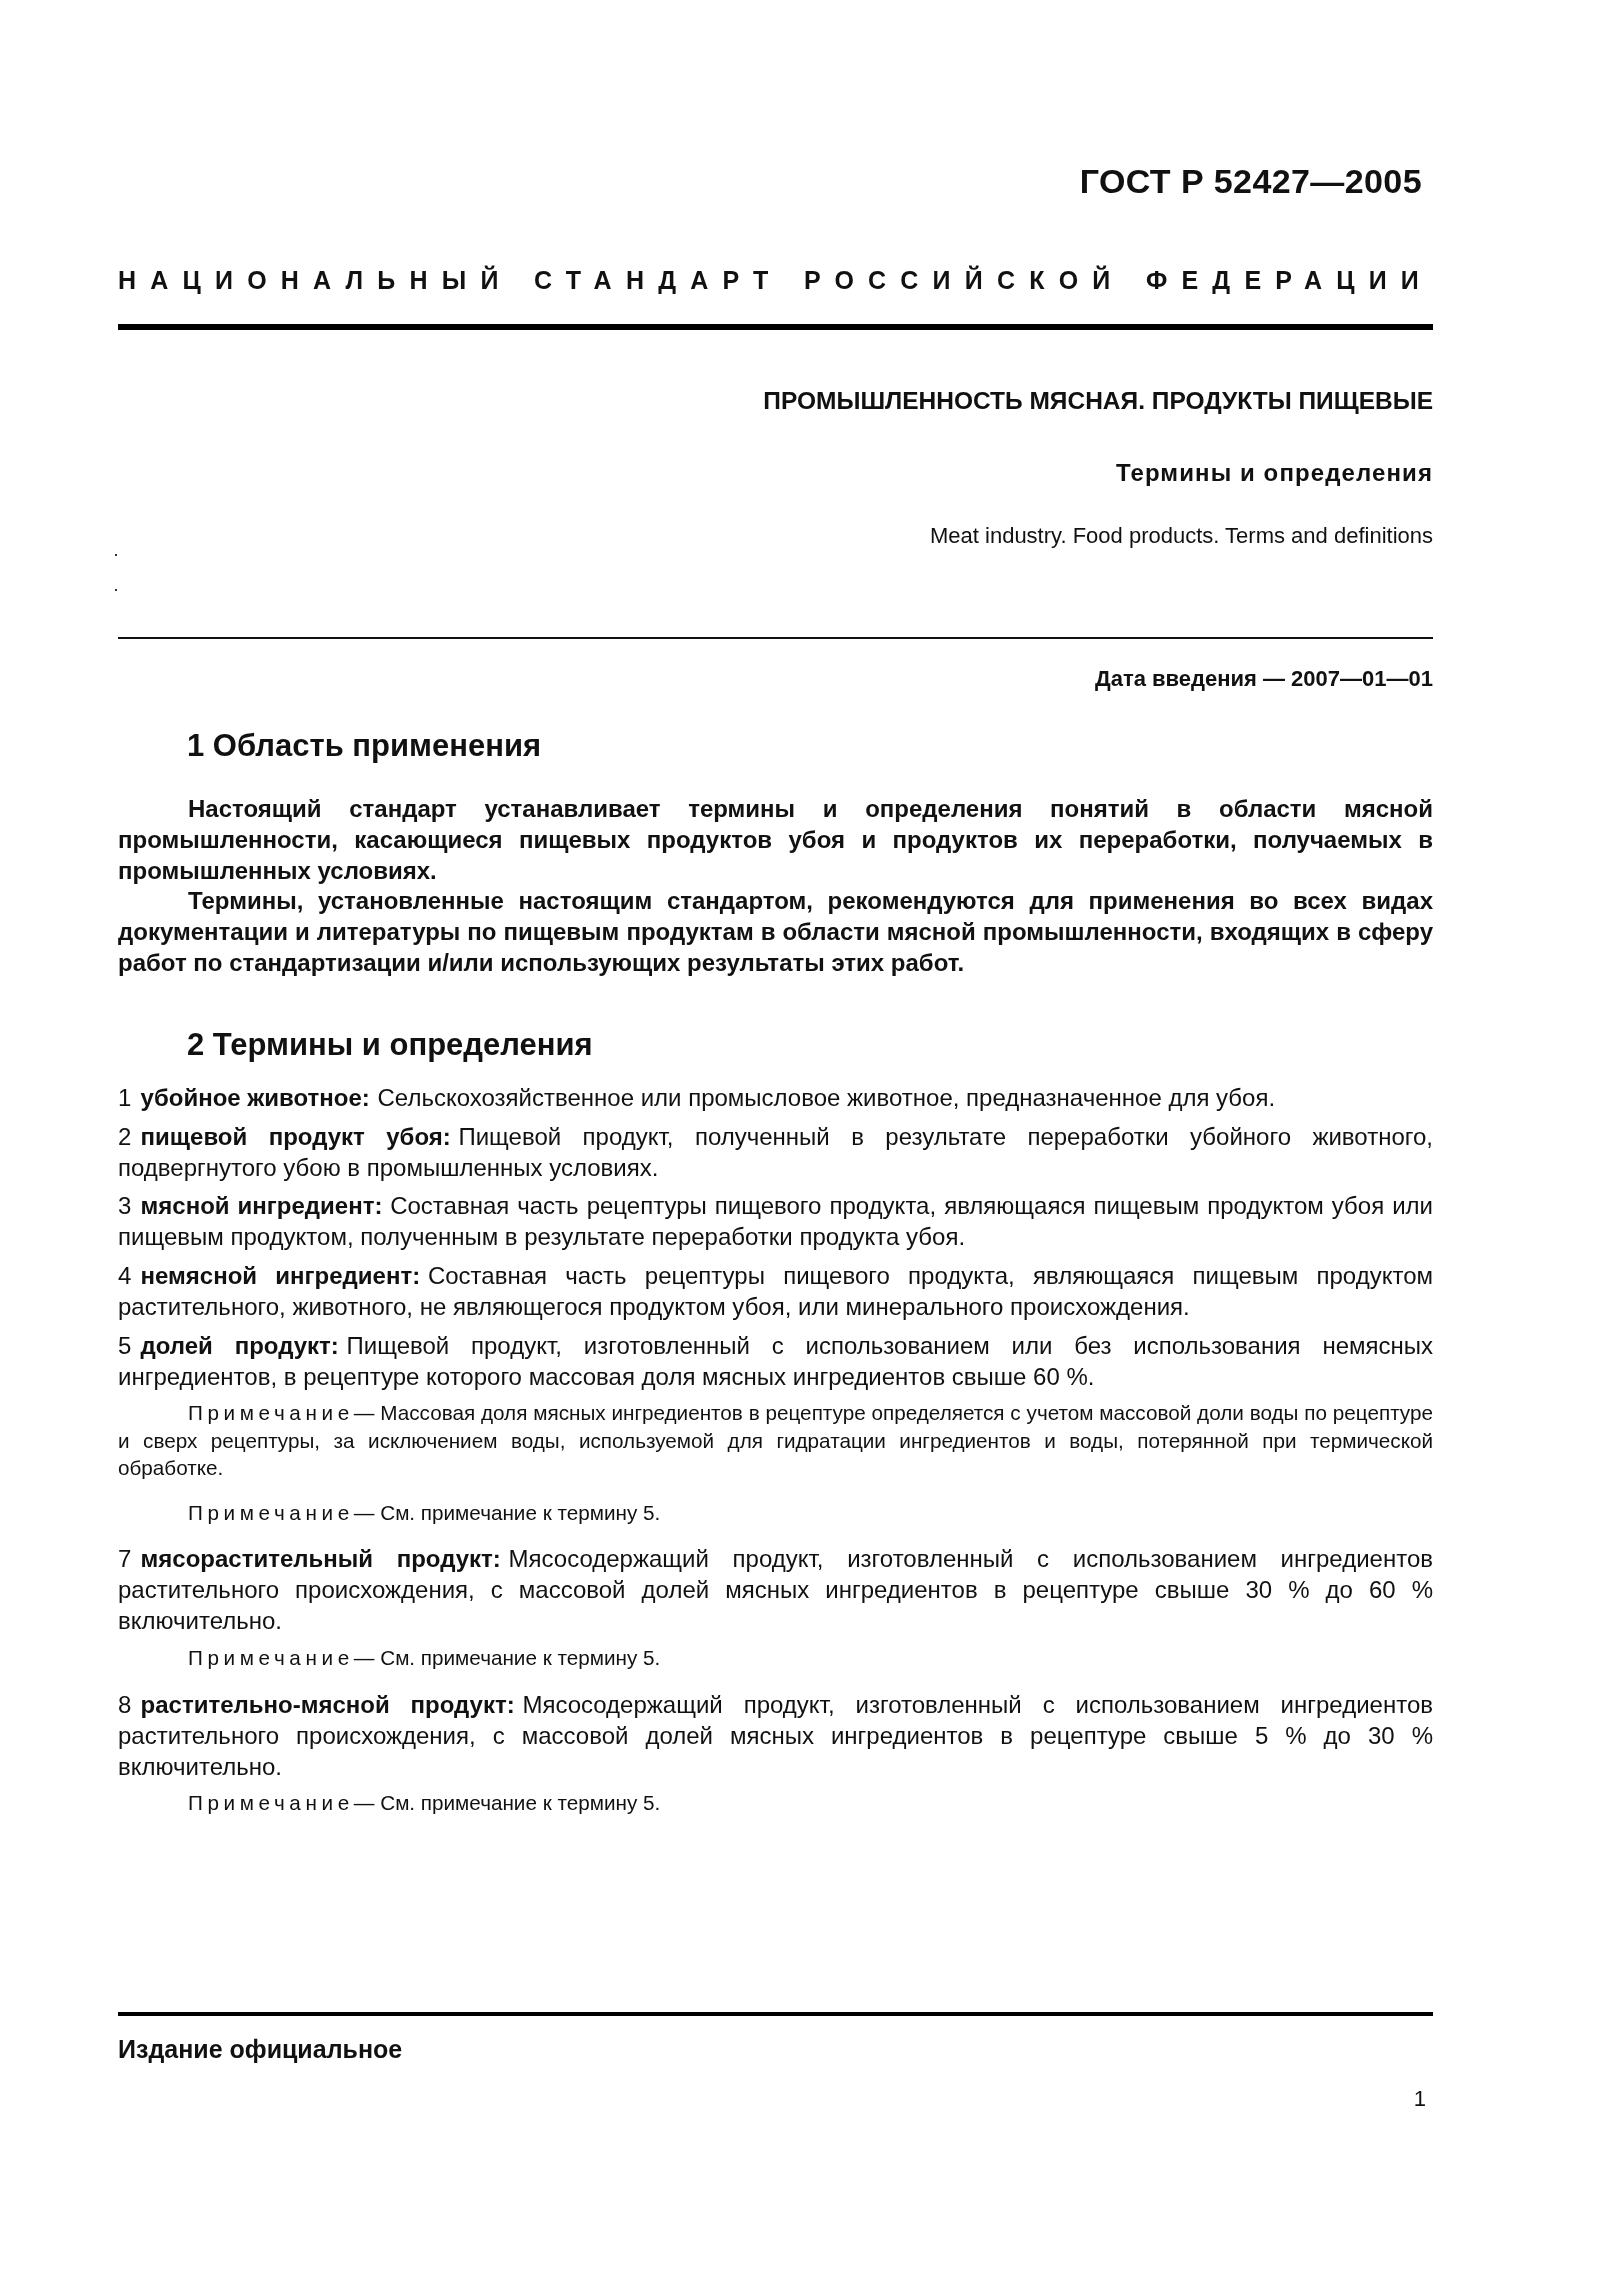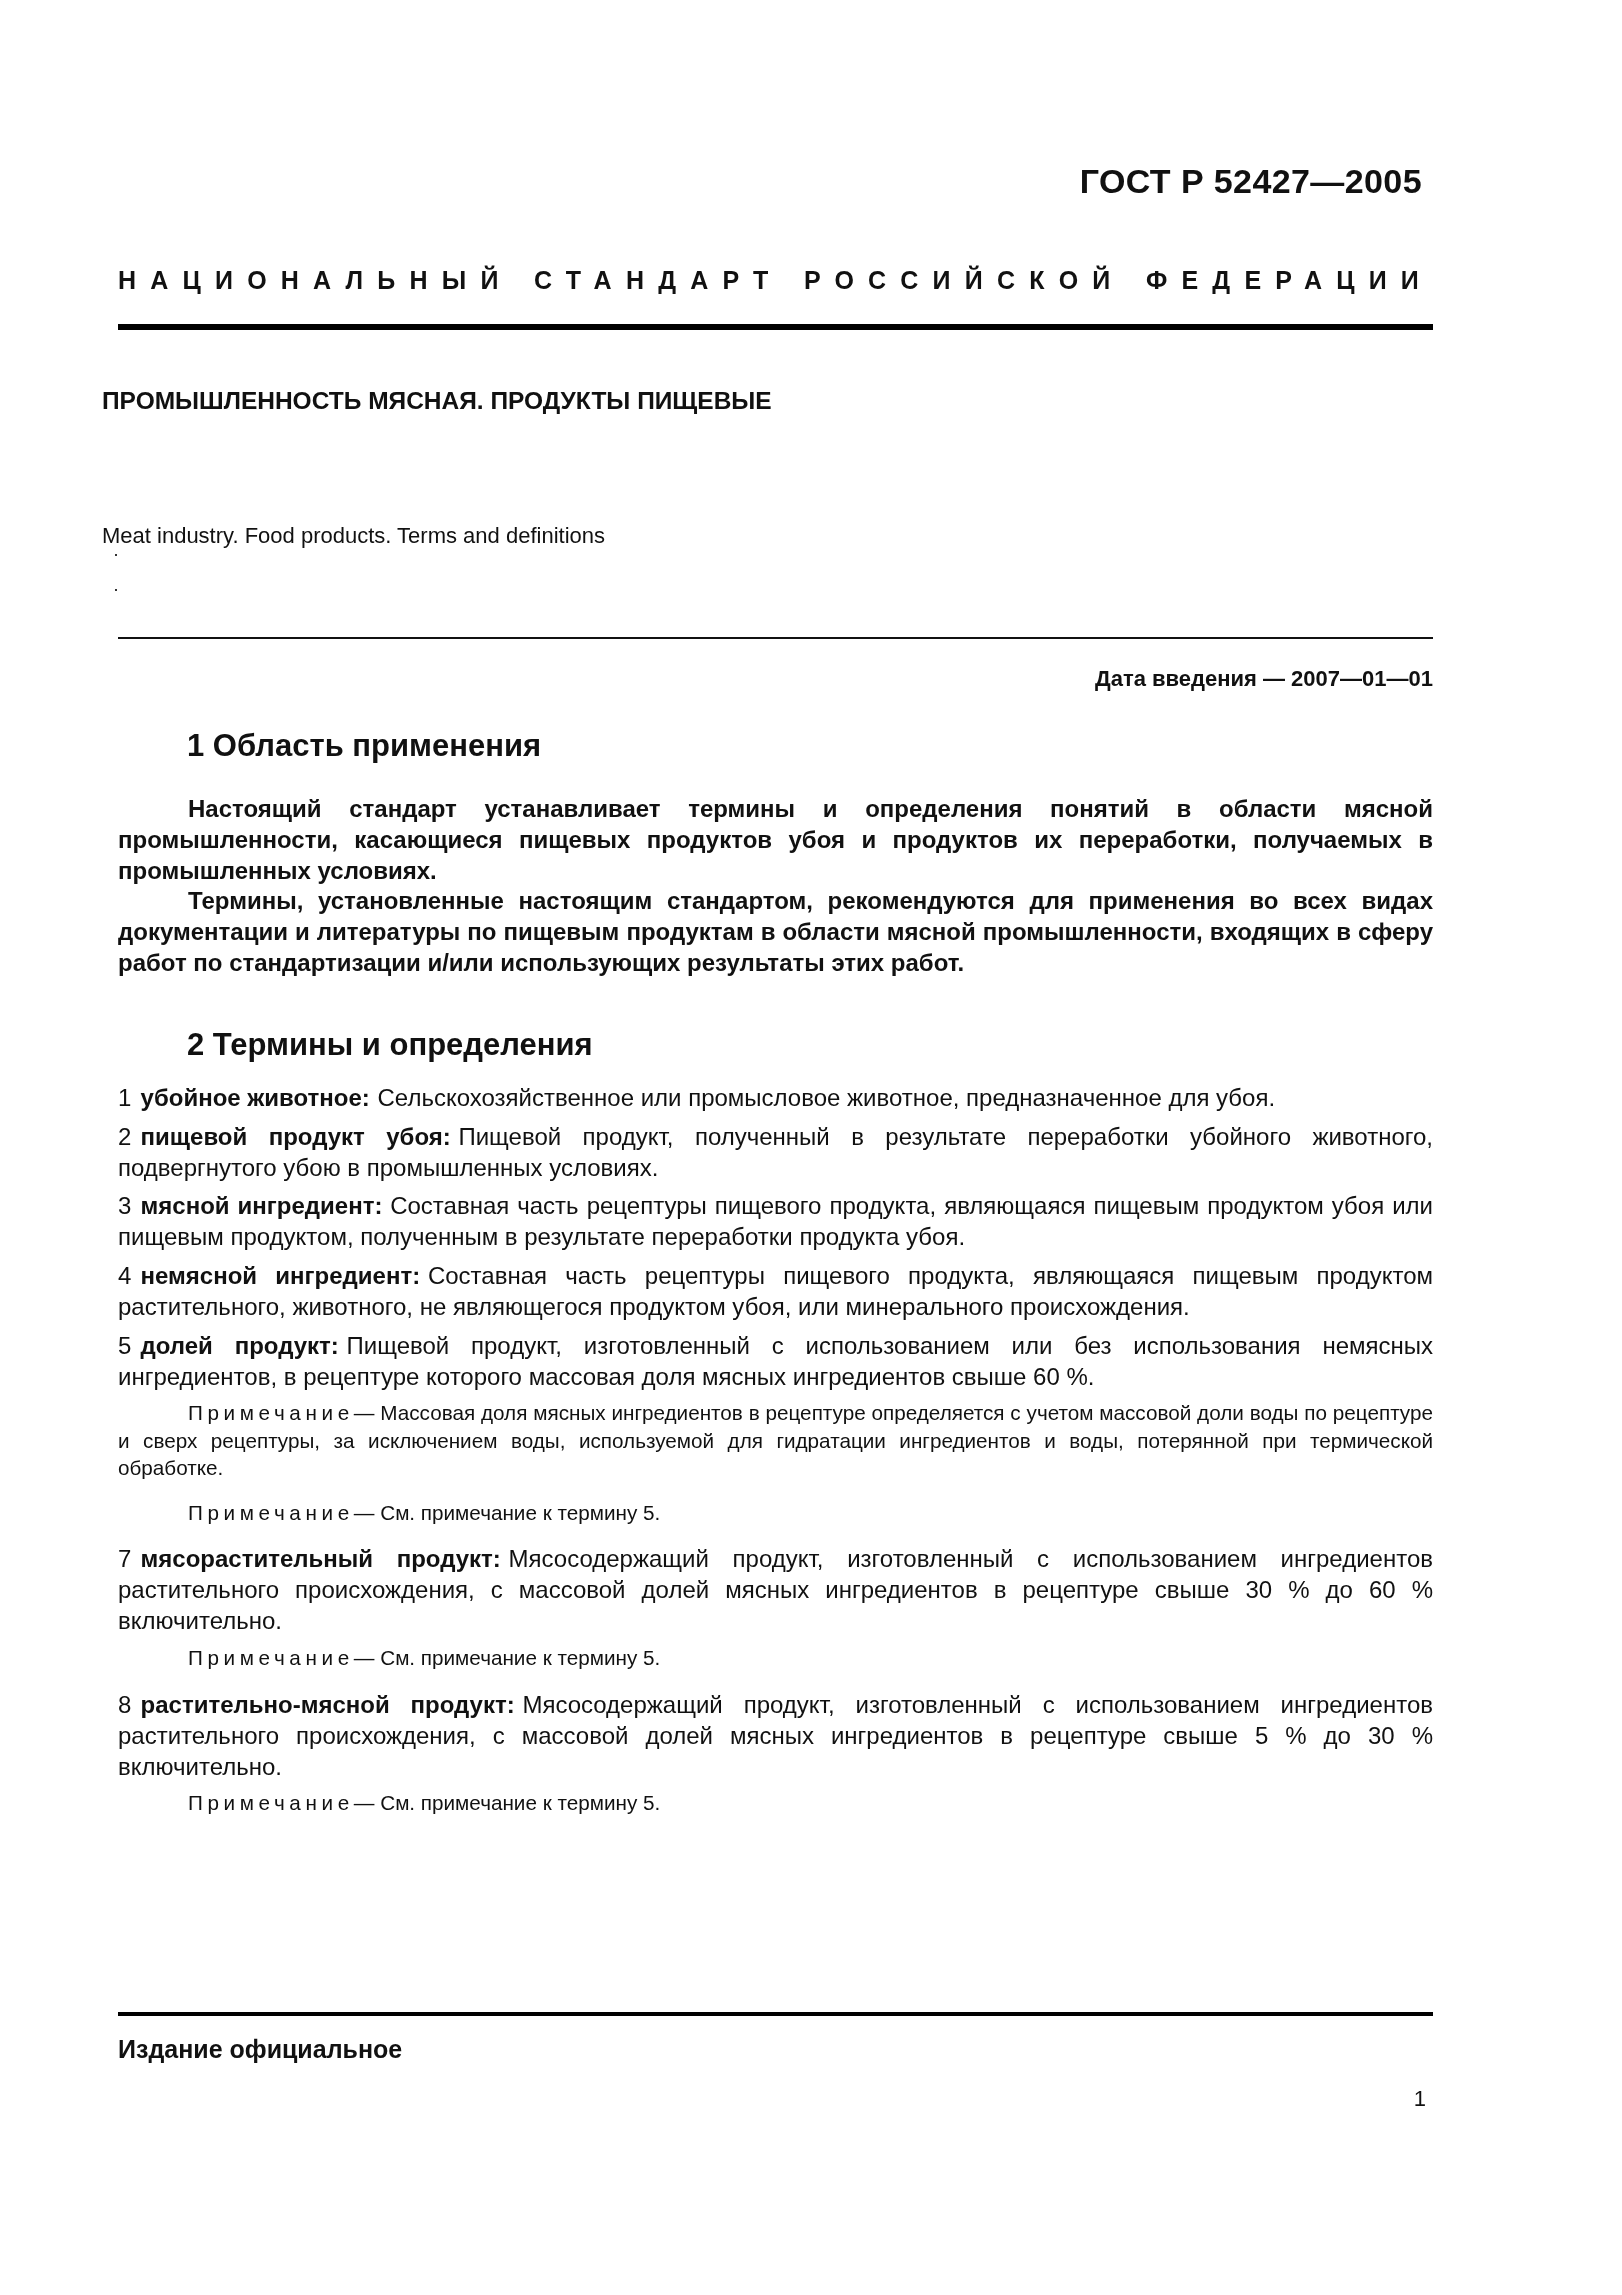--- a/index.html
+++ b/index.html
@@ -15,21 +15,21 @@
   }
   .nat-std {
     position: absolute; top: 266px; left: 118px; width: 1315px;
     font-size: 25px; font-weight: bold; letter-spacing: 14.2px; white-space: nowrap;
     text-align: justify; text-align-last: justify;
   }
   .rule-thick { position: absolute; left: 118px; width: 1315px; height: 6.1px; background: #000; }
   .rule-thin { position: absolute; left: 118px; width: 1315px; height: 2.3px; background: #111; }
   .rule-foot { position: absolute; left: 118px; width: 1315px; height: 3.8px; background: #000; }
 
-  .center-line { position: absolute; left: 102px; width: 1315px; text-align: left; white-space: nowrap; }
+  .center-line { position: absolute; left: 118px; width: 1315px; text-align: right; white-space: nowrap; }
   .title-main { top: 387px; font-size: 24.5px; font-weight: bold; }
   .title-sub { top: 459px; font-size: 24px; font-weight: bold; letter-spacing: 1.1px; }
   .title-en { top: 523px; font-size: 22px; }
 
   .scan-dot { position: absolute; width: 2.3px; height: 2.3px; background: #333; }
 
   .date-line {
     position: absolute; top: 666px; right: 190px;
     font-size: 22px; font-weight: bold; white-space: nowrap; text-align: center;
   }
@@ -65,20 +65,21 @@
 </head>
 <body>
 
 <div class="page">
 
   <div class="gost-code">ГОСТ Р 52427—2005</div>
   <div class="nat-std">НАЦИОНАЛЬНЫЙ СТАНДАРТ РОССИЙСКОЙ ФЕДЕРАЦИИ</div>
   <div class="rule-thick" style="top:324px;"></div>
 
   <div class="center-line title-main">ПРОМЫШЛЕННОСТЬ  МЯСНАЯ. ПРОДУКТЫ ПИЩЕВЫЕ</div>
+  <div class="center-line title-sub">Термины и определения</div>
   <div class="center-line title-en">Meat industry. Food products. Terms and definitions</div>
 
   <div class="scan-dot" style="left:115px; top:554px;"></div>
   <div class="scan-dot" style="left:115px; top:589px;"></div>
 
   <div class="rule-thin" style="top:637px;"></div>
 
   <div class="date-line">Дата введения — 2007—01—01</div>
 
   <div class="heading" style="top:728px;">1  Область применения</div>

